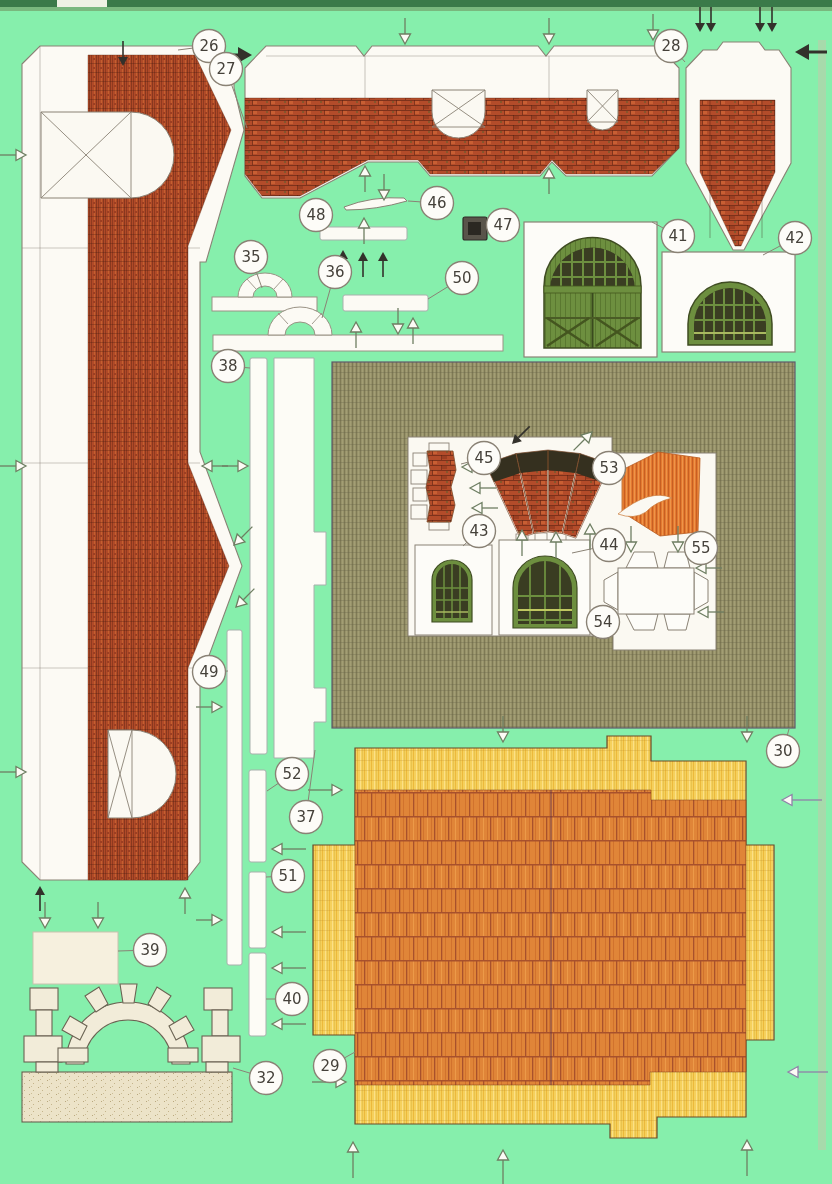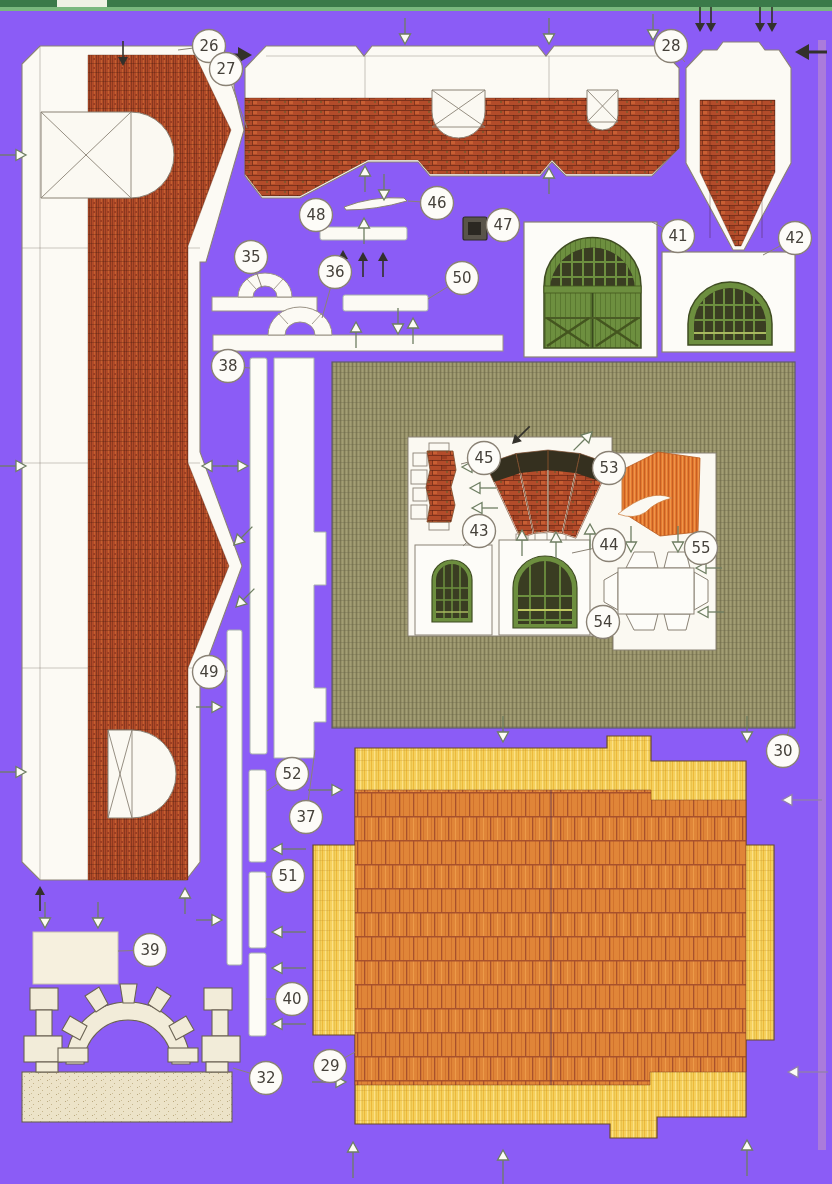--- a/index.html
+++ b/index.html
@@ -1,16 +1,16 @@
 <!DOCTYPE html>
 <html><head>
 <meta charset="utf-8">
 <style>
   html,body{margin:0;padding:0;background:#e8e4da;}
-  .sheet{position:relative;width:832px;height:1184px;background:#8b5cf6;overflow:hidden;
+  .sheet{position:relative;width:832px;height:1184px;background:#86efac;overflow:hidden;
          font-family:"DejaVu Sans",sans-serif;}
   svg{position:absolute;left:0;top:0;}
   .callout-num{font-family:"DejaVu Sans",sans-serif;font-size:15px;fill:#45413a;}
 </style>
 </head>
 <body>
 
 <div class="sheet">
 <svg width="832" height="1184" viewBox="0 0 832 1184">
   <defs>

